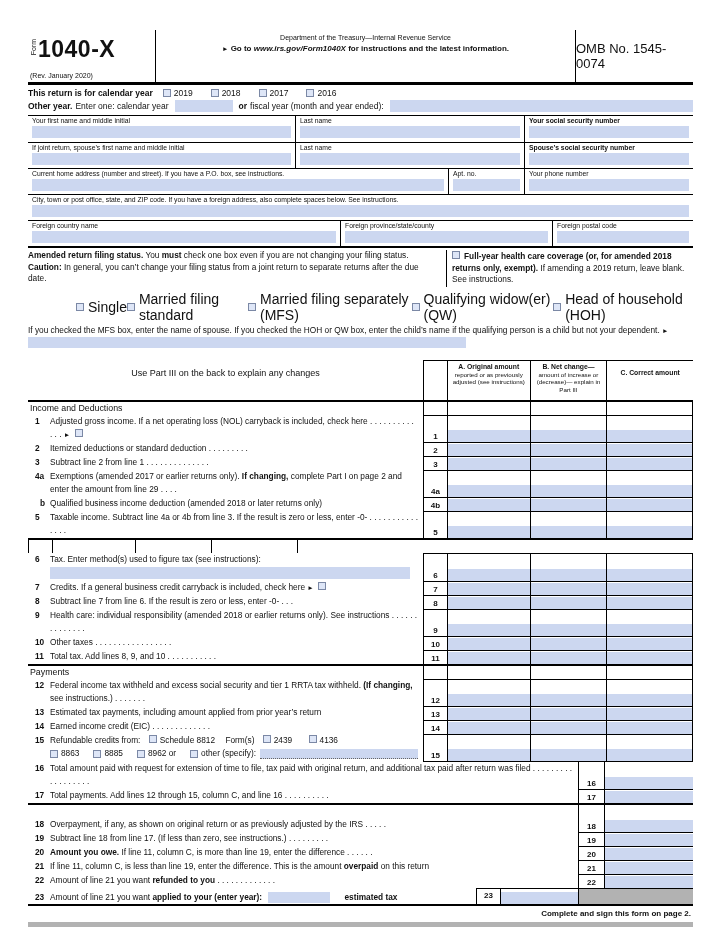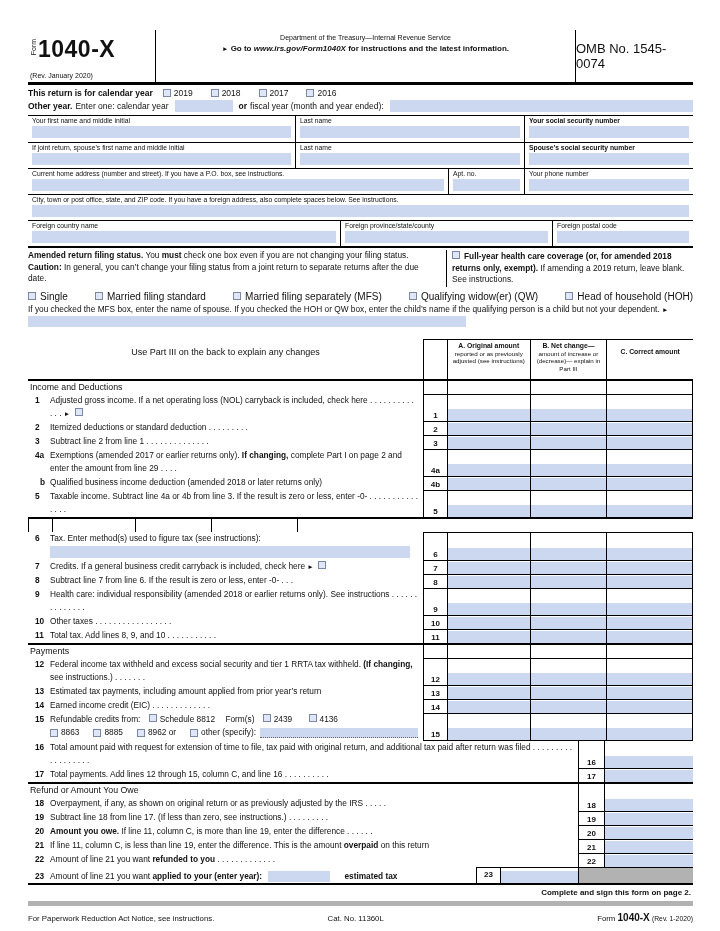--- a/index.html
+++ b/index.html
@@ -43,21 +43,21 @@
   .idcell + .idcell { border-left:1px solid #000; }
   .idlabel { font-size:6.8px; white-space:nowrap; }
   .idlabel.bold { font-weight:bold; }
   .idcell .band { margin-top:2px; }
 
   
   .filing { display:flex; padding:2px 0 1px 0; }
   .fleft { flex:1; font-size:8.3px; line-height:11.5px; padding-right:8px; }
   .fright { width:247px; border-left:1.3px solid #000; padding:1px 0 1px 5px; font-size:8.3px; line-height:11.5px; }
   .fright .cb { margin:0 4px 0 0; }
-  .statusrow { display:flex; align-items:center; justify-content:space-between; font-size:10px; padding:3px 0 2px 0; }
+  .statusrow { display:flex; align-items:center; justify-content:space-between; font-size:14px; padding:3px 0 2px 0;margin-left:48px; }
   .statusrow .st { display:flex; align-items:center; }
   .statusrow .cb { margin:0 4px 0 0; }
   .childnote { font-size:8.3px; line-height:11.8px; }
   .arrow { font-size:6.5px; }
 
   
   .tbl { margin-top:12px; border-bottom:2.5px solid #000; }
   .trow { display:flex; align-items:stretch; }
   .tdesc { width:395px; display:flex; }
   .tm { width:22px; padding-left:7px; font-weight:bold; font-size:8.3px; line-height:13px; }
@@ -650,21 +650,20 @@
           </div>
       <div class="tright2" style="height:14px;">
         <div class="ncell2">17</div>
         <div class="acell2">
               <div class="band"></div>
             </div>
       </div>
     </div>
 
     <div class="srow">
-      <div class="stext" style="width:550px;">Refund or Amount You Owe</div>
       <div class="sright2">
             <div class="ncell2"></div>
             <div class="acell2"></div>
           </div>
     </div>
 
     <div class="trow">
       <div class="tdesc2">
             <div class="tm">18</div>
         <div class="tx">Overpayment, if any, as shown on original return or as previously adjusted by the IRS    .   .   .   .   .</div>

